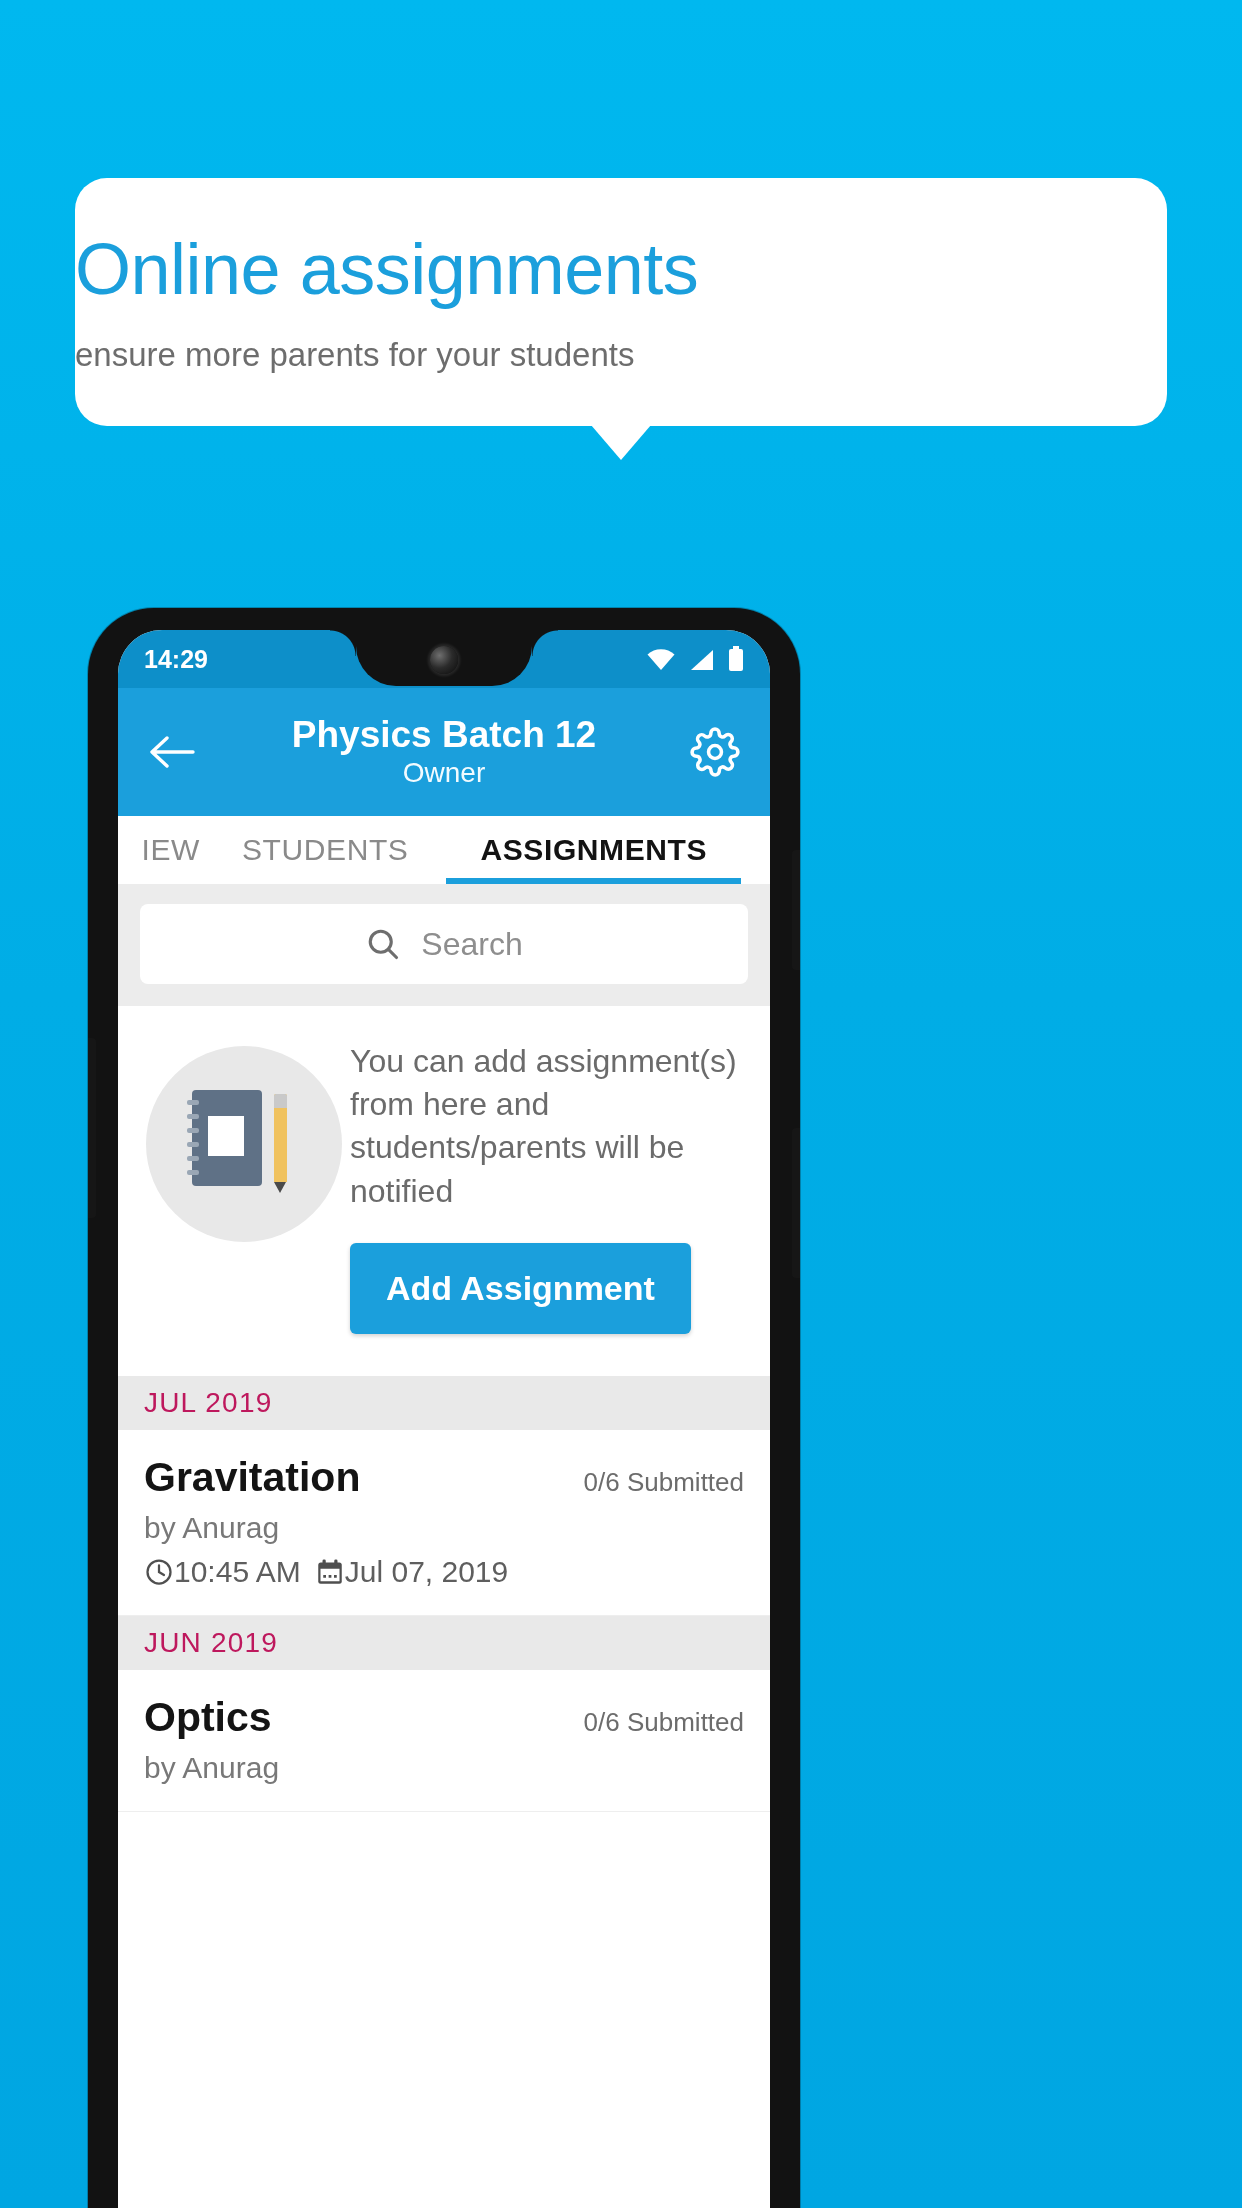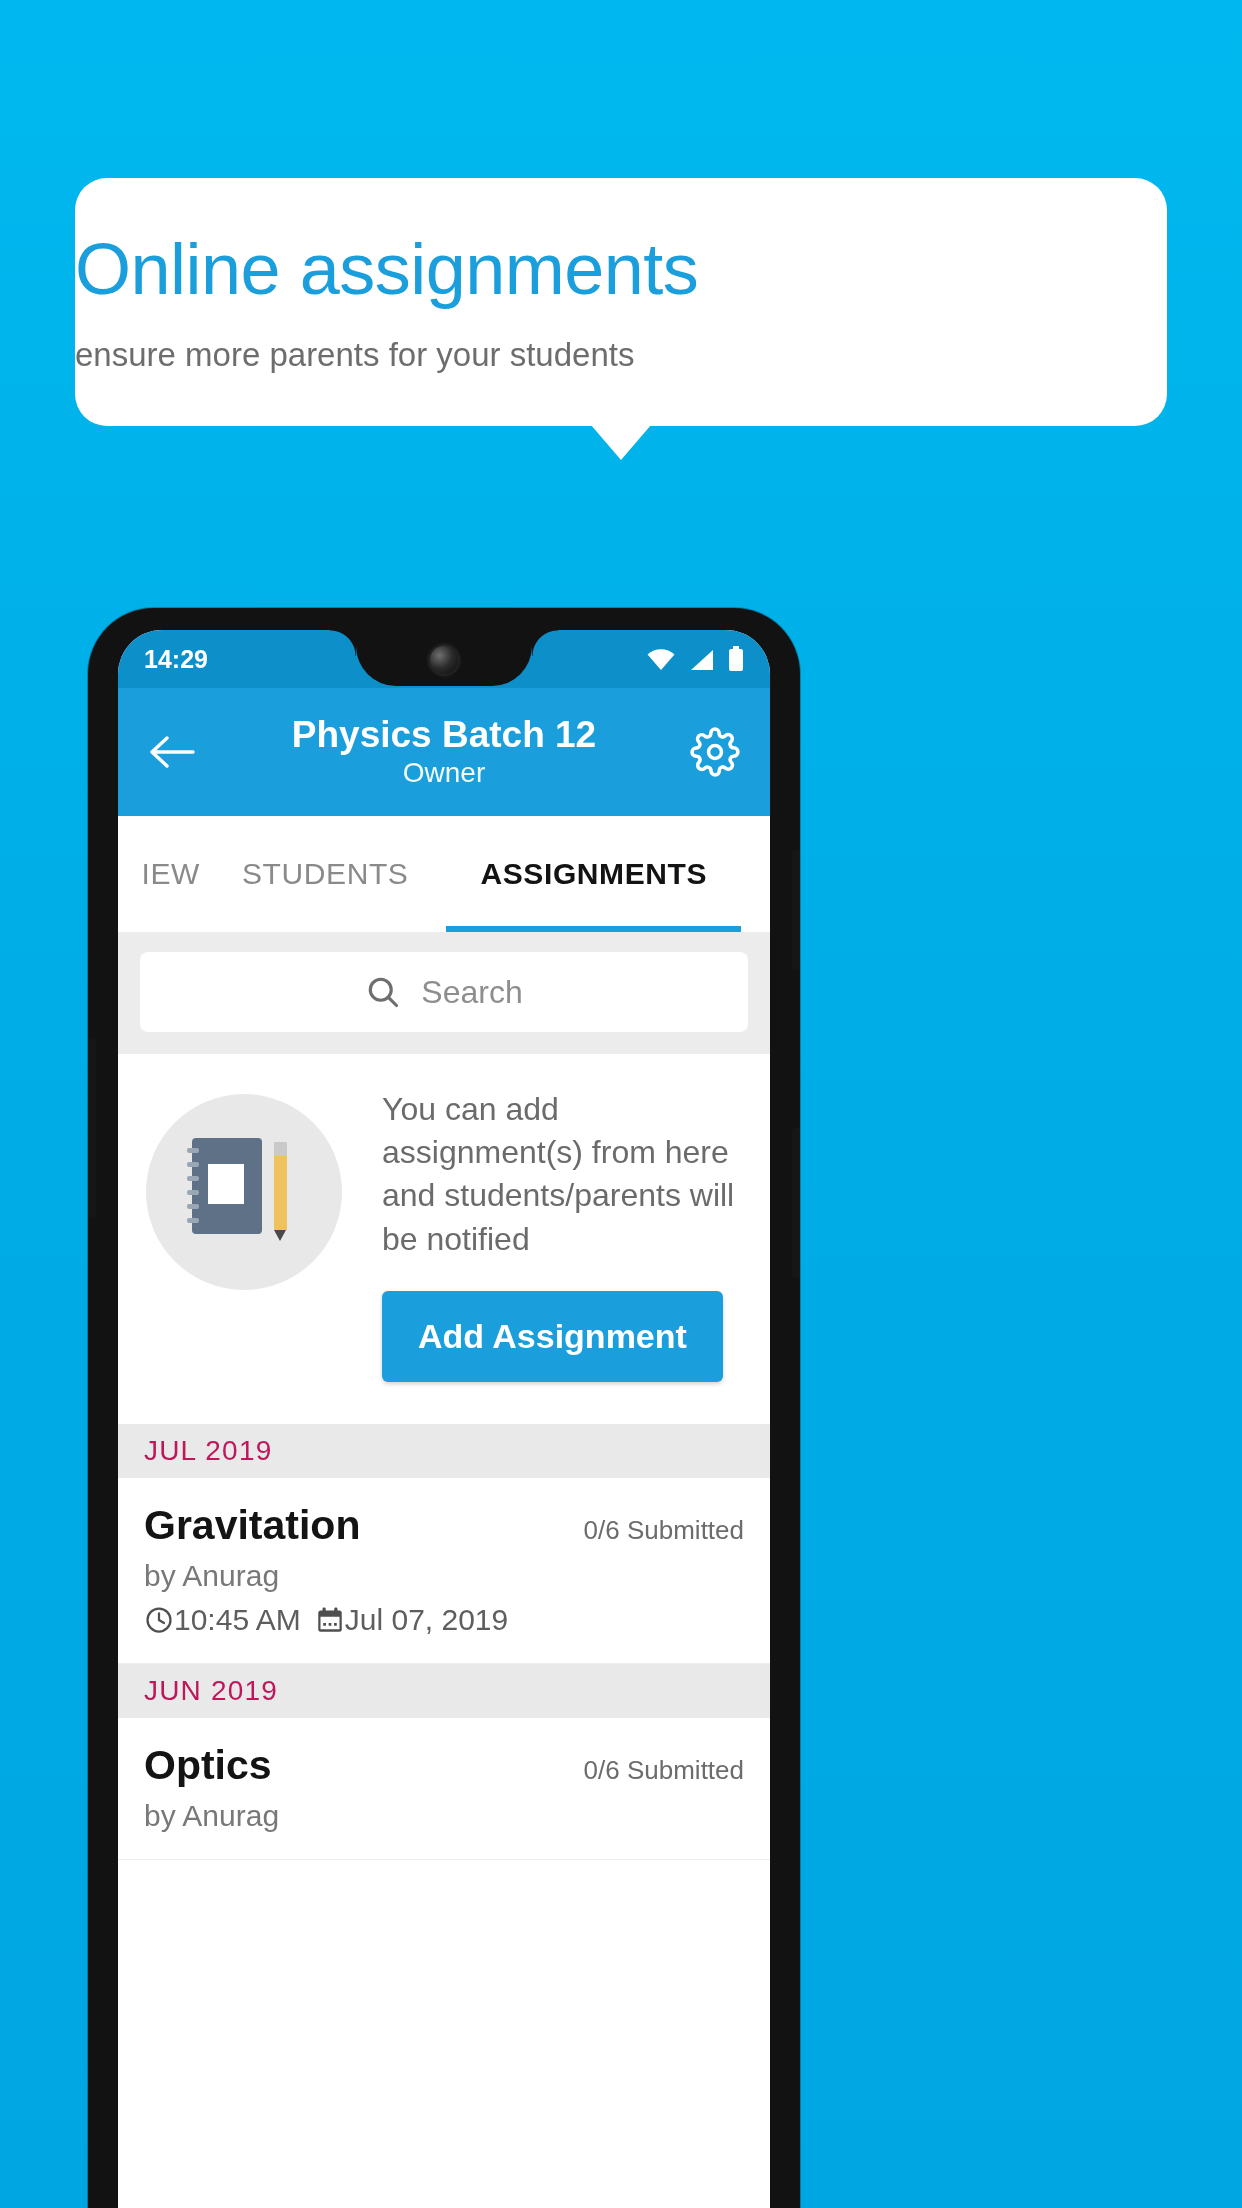--- a/index.html
+++ b/index.html
@@ -93,21 +93,21 @@
   }
   #app-title{ color:#fff; font-size:37px; font-weight:700; line-height:1.12; }
   #app-subtitle{ color:#f2fbff; font-size:28px; font-weight:400; line-height:1.25; }
   #settings-icon{
     margin-left:auto; width:58px; height:58px;
     display:flex; align-items:center; justify-content:center; z-index:2;
   }
 
   
   #tab-bar{
-    height:116px; background:#ffffff; display:flex; align-items:stretch;
+    height:68px; background:#ffffff; display:flex; align-items:stretch;
     position:relative; overflow:hidden;
   }
   .tab{
     display:flex; align-items:center; justify-content:center;
     font-size:30px; letter-spacing:.6px; color:#8a8a8a; font-weight:400;
     white-space:nowrap; position:relative; flex:0 0 auto;
   }
   .tab.active{ color:#131313; font-weight:700; }
   .tab.active:after{
     content:""; position:absolute; left:0; right:0; bottom:0; height:6px; background:#1b9fdc;
@@ -121,21 +121,21 @@
   #search-section{ background:#ececec; padding:20px 22px 22px; }
   #search-box{
     background:#ffffff; border-radius:8px; height:80px;
     display:flex; align-items:center; justify-content:center; gap:20px;
   }
   #search-placeholder{ color:#8e8e8e; font-size:32px; }
 
   
   #empty-state{
     background:#ffffff; display:flex; align-items:flex-start;
-    padding:34px 24px 42px 28px; gap:40px;
+    padding:34px 24px 42px 28px; gap:8px;
   }
   #empty-illustration{
     flex:0 0 auto; width:196px; height:196px; border-radius:50%;
     background:#e8e8e8; position:relative; margin-top:6px;
   }
   #notebook{
     position:absolute; left:46px; top:44px; width:70px; height:96px;
     background:#5f7186; border-radius:4px;
   }
   #notebook-page{

